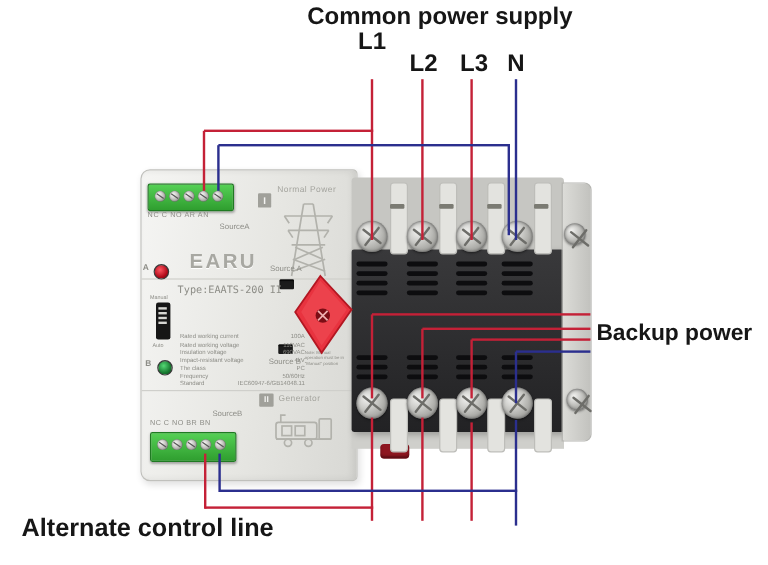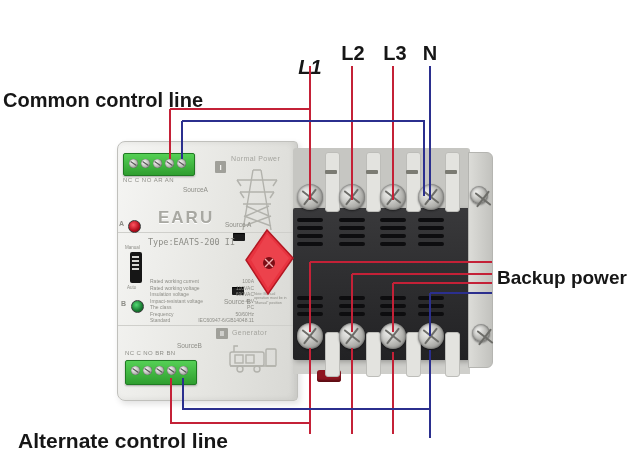--- a/index.html
+++ b/index.html
@@ -51,25 +51,25 @@
   .spec i{position:absolute;right:2px;font-style:normal;text-align:right;}
   .note{position:absolute;left:254px;top:292px;width:36px;font-size:3.6px;line-height:4.4px;color:#8d8d87;}
   #clip{position:absolute;left:317px;top:370px;width:24px;height:12px;background:#8e1620;border-radius:3px;box-shadow:inset 0 -2px 2px #5c0d13;}
   svg{position:absolute;overflow:visible;}
 </style>
 </head>
 <body>
 
 <div id="stage">
 
-  <div class="phase" style="left:310px;top:56px;font-style:italic;">L1</div>
+  <div class="lbl" style="left:256px;top:3px;font-size:20px;">Common power supply</div>
+  <div class="phase" style="left:310px;top:24px;">L1</div>
   <div class="phase" style="left:353px;top:42px;">L2</div>
   <div class="phase" style="left:395px;top:42px;">L3</div>
   <div class="phase" style="left:430px;top:42px;">N</div>
-  <div class="lbl" style="left:3px;top:89px;font-size:20px;">Common control line</div>
   <div class="lbl" style="left:18px;top:429px;font-size:21px;">Alternate control line</div>
   <div class="lbl" style="left:497px;top:267px;font-size:19px;">Backup power</div>
 
   <div id="body"></div>
   <div class="seam" style="top:232px;"></div>
   <div class="seam" style="top:325px;"></div>
 
   <div class="gblock" style="left:123px;top:153px;width:70px;height:21px;"></div>
   <div class="dtext" style="left:123px;top:177px;font-size:6px;letter-spacing:.5px;">NC C NO AR AN</div>
   <div class="dtext" style="left:183px;top:186px;font-size:6.5px;">SourceA</div>

